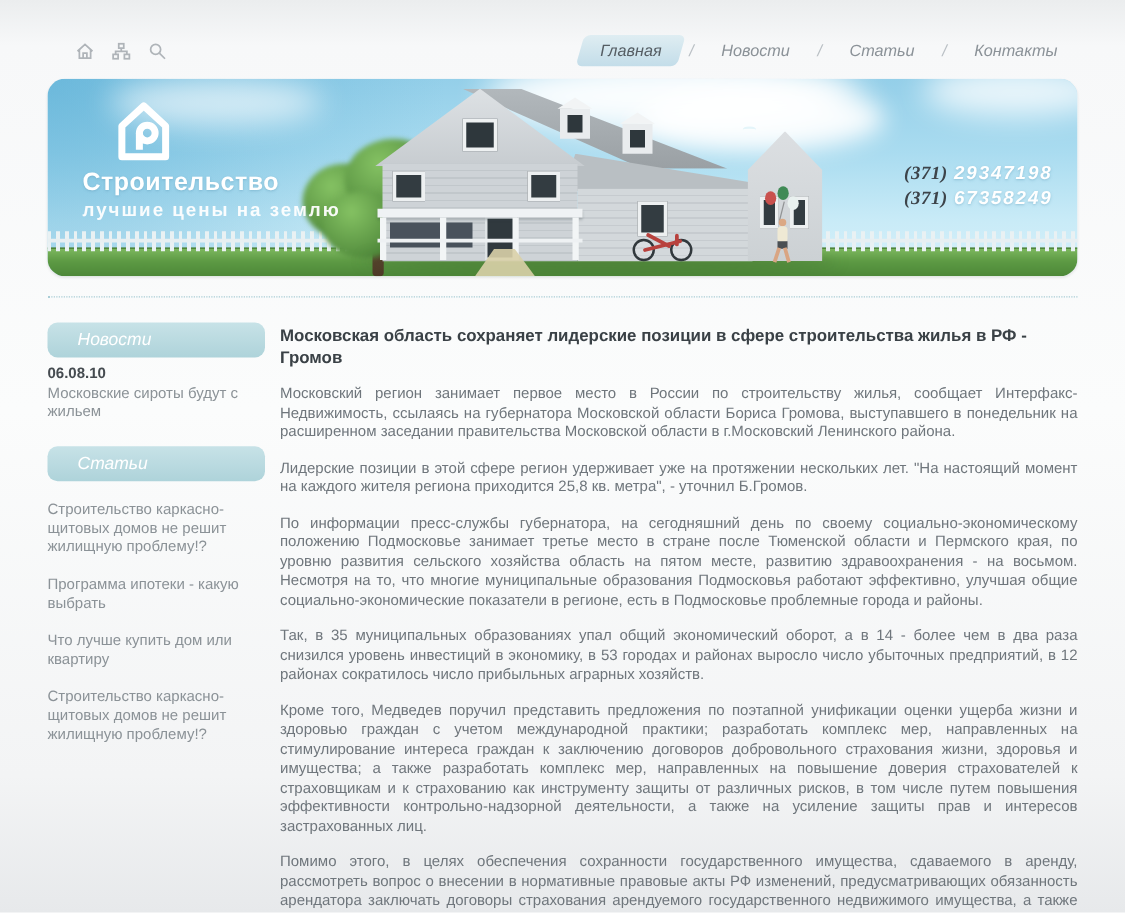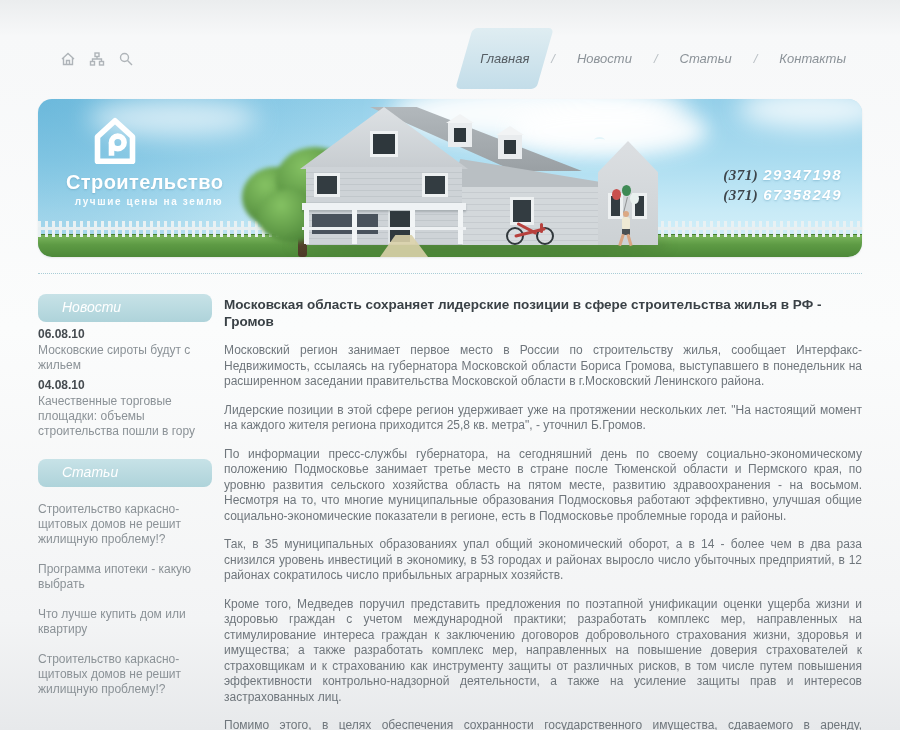--- a/index.html
+++ b/index.html
@@ -10,21 +10,21 @@
     color: #6f767c;
   }
   .page { width: 824px; margin: 0 auto; }
 
   
   .topbar { display: flex; justify-content: space-between; align-items: center; padding: 28px 0 10px 0; }
   .quick-icons { display: flex; gap: 13px; padding-left: 22px; }
   .qicon { width: 16px; height: 16px; cursor: pointer; opacity: .85; }
   .qicon svg { width: 100%; height: 100%; stroke: #a3a9ae; fill: none; stroke-width: 1.4; }
   .nav { display: flex; align-items: center; font-style: italic; font-size: 13px; color: #8b9298; }
-  .nav-item { position: relative; padding: 23px 16px; cursor: pointer; white-space: nowrap; }
+  .nav-item { position: relative; padding: 5px 16px; cursor: pointer; white-space: nowrap; }
   .nav-item.active { color: #555d63; }
   .nav-item.active::before {
     content: ""; position: absolute; inset: 0; z-index: -1;
     background: linear-gradient(180deg, #dfedf2, #c3dde9);
     transform: skewX(-16deg); border-radius: 5px;
   }
   .nav-sep { color: #b9bfc4; padding: 0 6px; }
 
   
   .banner {
@@ -122,21 +122,21 @@
   .balloon.ba { left: -4px; top: -12px; background: #c9514e; }
   .balloon.bb { left: 6px;  top: -16px; background: #3f8a55; }
   .balloon.bc { left: 14px; top: -8px;  background: #e9f1ef; }
   .b-string { position: absolute; left: 9px; top: -4px; width: 1px; height: 16px; background: rgba(80,80,80,.5); transform: rotate(14deg); }
 
   .logo { position: absolute; left: 28px; top: 18px; color: #fff; }
   .logo-icon { width: 42px; height: 48px; margin-left: 28px; }
   .logo-icon svg { width: 100%; height: 100%; }
   .logo-title { font-size: 20px; font-weight: bold; letter-spacing: .4px; margin-top: 6px;
                 text-shadow: 0 1px 2px rgba(90,150,180,.45); }
-  .logo-tagline { font-size: 10px; font-weight: bold; letter-spacing: 1.6px; margin-top: 2px; opacity: .95; text-align: right; }
+  .logo-tagline { font-size: 15px; font-weight: bold; letter-spacing: 1.6px; margin-top: 2px; opacity: .95; }
 
   .phones { position: absolute; right: 20px; top: 66px; text-align: right;
             font-style: italic; font-weight: bold; font-size: 15px; line-height: 20px; letter-spacing: .5px; }
   .phone-prefix { color: #3d444a; margin-right: 5px; font-family: Liberation Serif, serif; }
   .phone-number { color: #fff; text-shadow: 0 1px 2px rgba(100,160,190,.5); letter-spacing: 1.5px; }
 
   
   .main { display: flex; margin-top: 16px; border-top: 1px dotted #a9cdd6; padding-top: 20px; min-height: 438px; }
   .sidebar { width: 174px; flex-shrink: 0; }
   .side-header {
@@ -281,24 +281,20 @@
   </div>
 
   <div class="main">
     <aside class="sidebar">
       <div class="side-header">Новости</div>
 
       <div class="news-item">
         <div class="news-date">06.08.10</div>
         <a class="side-link">Московские сироты будут с жильем</a>
       </div>
-      <div class="news-item">
-        <div class="news-date">04.08.10</div>
-        <a class="side-link">Качественные торговые площадки: объемы строительства пошли в гору</a>
-      </div>
 
       <div class="side-header articles">Статьи</div>
 
       <a class="side-link article-link">Строительство каркасно-щитовых домов не решит жилищную проблему!?</a>
       <a class="side-link article-link">Программа ипотеки - какую выбрать</a>
       <a class="side-link article-link">Что лучше купить дом или квартиру</a>
       <a class="side-link article-link">Строительство каркасно-щитовых домов не решит жилищную проблему!?</a>
 
     </aside>
 

